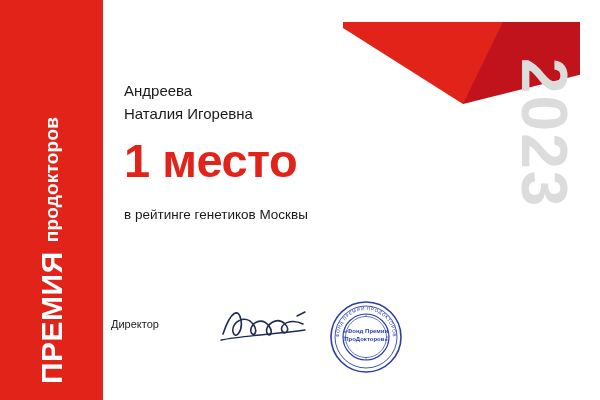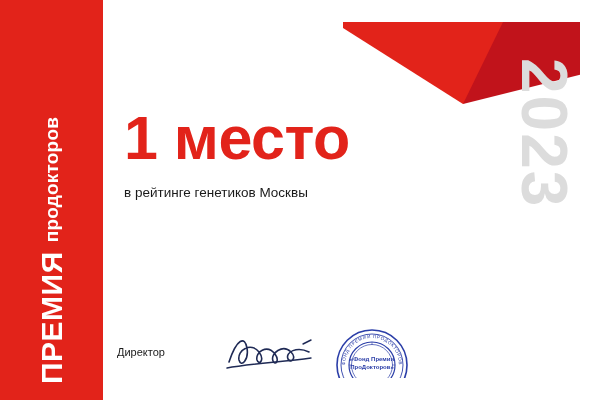--- a/index.html
+++ b/index.html
@@ -102,40 +102,39 @@
     top: 58px;
     width: 400px;
   }
   .recipient {
     color: #1a1a1a;
     font-size: 15px;
     line-height: 1.5;
   }
   .place {
     color: #e2231a;
-    font-size: 61px;
+    font-size: 47px;
     font-weight: bold;
     letter-spacing: -0.5px;
-    margin-top: 28px;
+    margin-top: 12px;
     line-height: 1;
   }
   .subtitle {
     color: #1a1a1a;
     font-size: 13.5px;
     line-height: 1.55;
-    margin-top: 14px;
+    margin-top: 21px;
   }
   
   .sig-block {
     position: absolute;
-    left: 14px;
+    left: 8px;
     top: 278px;
     width: 420px;
     height: 70px;
-    margin-top: 28px;
   }
   .sig-name {
     position: absolute;
     left: 0;
     top: 16px;
     color: #1a1a1a;
     font-size: 11px;
     line-height: 1.5;
   }
   .sig-scribble {
@@ -179,20 +178,24 @@
     <div class="chevron-wrap">
       <svg width="240" height="82" viewBox="0 0 240 82">
         <polygon points="0,0 240,0 240,6 120,82 0,6" fill="#e2231a"></polygon>
         <polygon points="160,0 240,0 240,52 120,82" fill="#c1131b"></polygon>
       </svg>
     </div>
 
     <div class="year">2023</div>
 
     <div class="content">
+      <div class="recipient">
+        <div>Андреева</div>
+        <div>Наталия Игоревна</div>
+      </div>
 
       <div class="place">1 место</div>
 
       <div class="subtitle">
         <div>в рейтинге генетиков Москвы</div>
       </div>
     </div>
 
     <div class="sig-block">
       <div class="sig-name">

